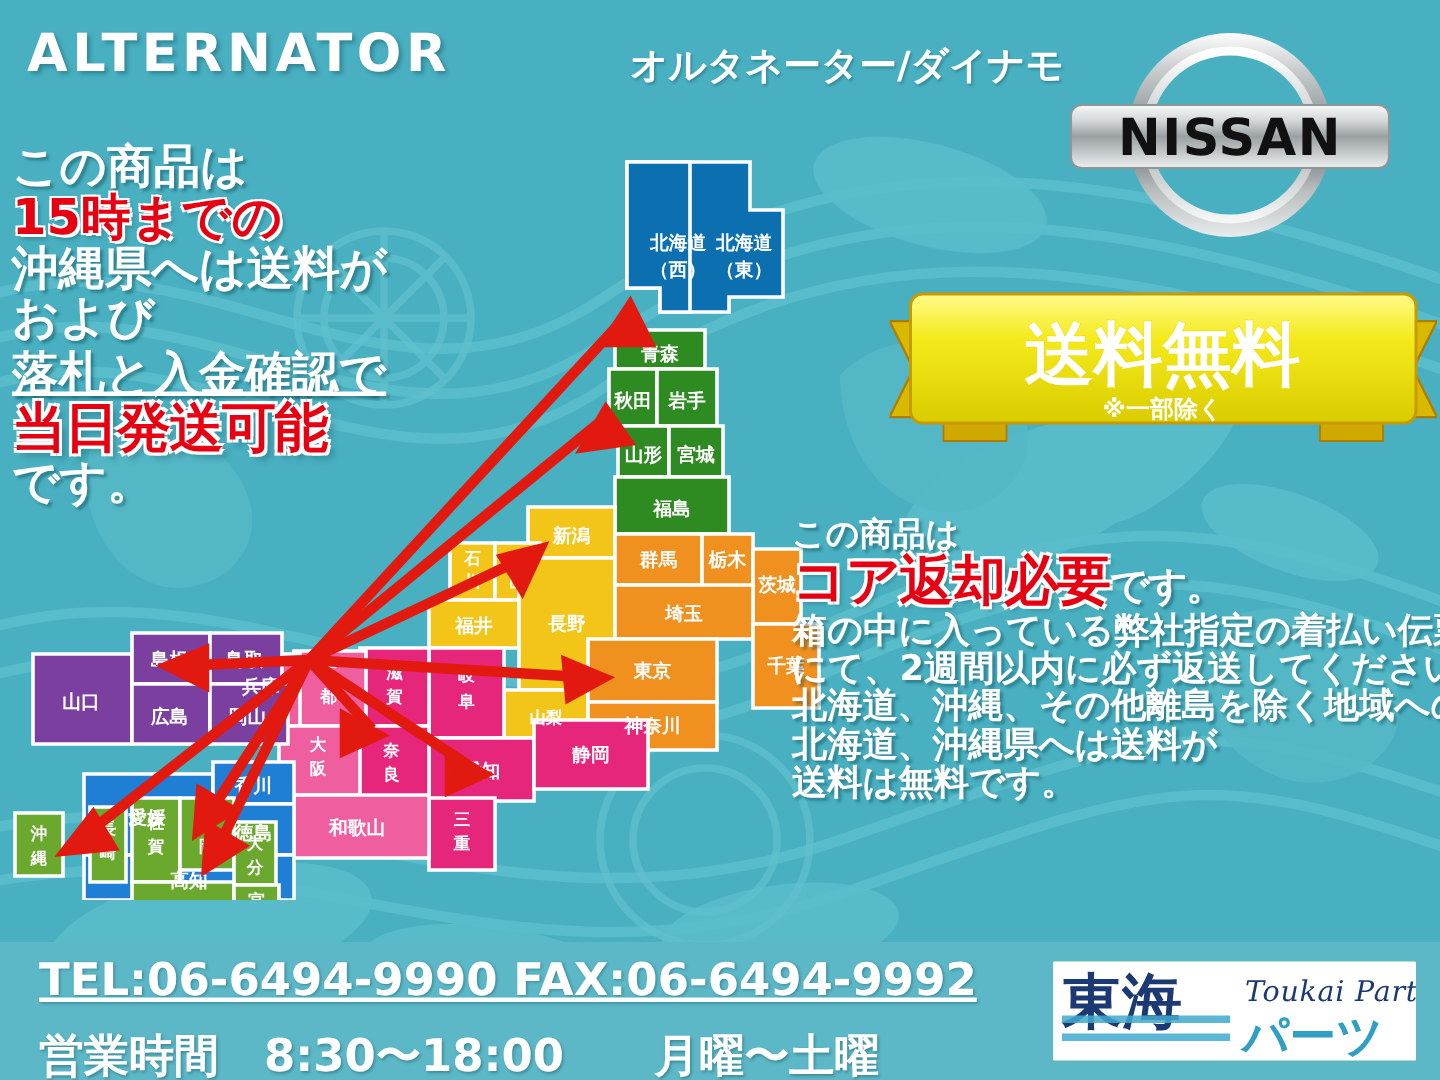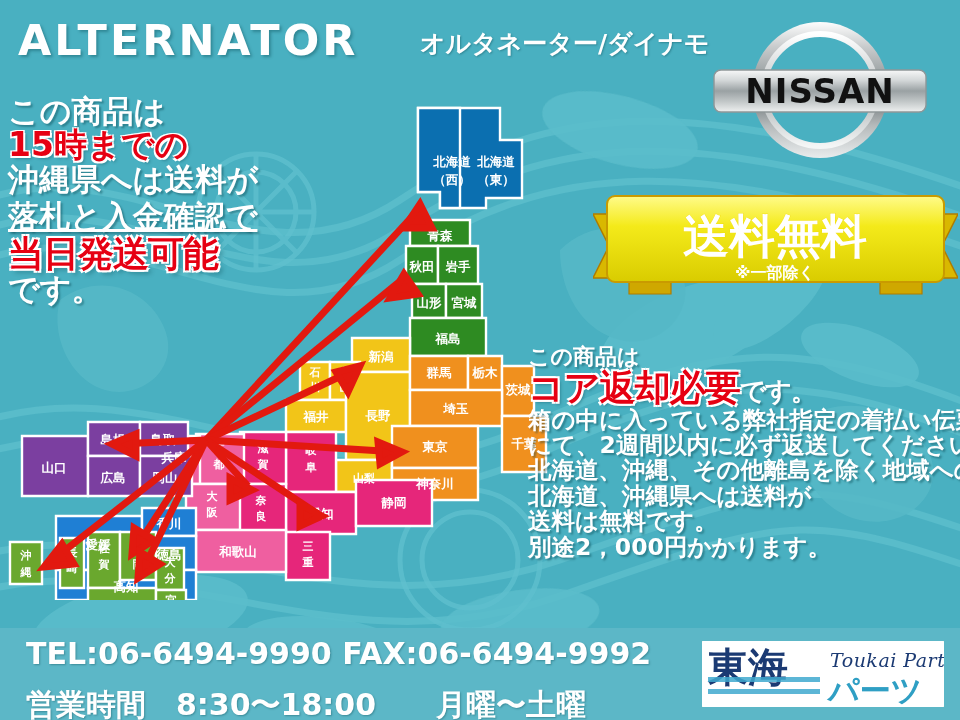--- a/index.html
+++ b/index.html
@@ -10,21 +10,21 @@
   }
   #stage{position:relative;width:960px;height:720px;overflow:hidden;background:#49b0c1;}
 
   
   .bgart{position:absolute;inset:0;pointer-events:none;}
   .bgart svg{width:100%;height:100%;display:block;}
 
   
   .title-main{
     position:absolute;left:18px;top:19px;
-    font-size:43px;font-weight:bold;color:#ffffff;
+    font-size:35px;font-weight:bold;color:#ffffff;
     letter-spacing:3px;line-height:1;
     text-shadow:2px 2px 3px rgba(0,60,70,.35);
     font-family:"DejaVu Sans","Liberation Sans",sans-serif;
   }
   .title-sub{
     position:absolute;left:420px;top:31px;
     font-size:25px;font-weight:bold;color:#ffffff;
     letter-spacing:0px;line-height:1;
     text-shadow:1px 1px 2px rgba(0,60,70,.35);
   }
@@ -63,21 +63,21 @@
         text-shadow:2px 2px 0 #fff,-2px -2px 0 #fff,2px -2px 0 #fff,-2px 2px 0 #fff,3px 3px 3px rgba(0,60,70,.35) !important;}
   .rc-2 .tail{font-size:26px;color:#ffffff !important;
         text-shadow:2px 2px 2px rgba(0,60,70,.40) !important;}
   .rc-body{font-size:23.5px;line-height:1.22;}
 
   
   .bottombar{position:absolute;left:0;top:628px;width:960px;height:92px;background:#5cb7c7;}
   .contact{position:absolute;left:26px;top:636px;}
   .contact div{font-weight:bold;color:#ffffff;line-height:1.18;white-space:nowrap;
                text-shadow:1px 1px 2px rgba(0,60,70,.35);}
-  .ct-1{font-size:30px;letter-spacing:0px;}
+  .ct-1{font-size:30px;letter-spacing:0px;text-decoration:underline;}
   .ct-2{font-size:30px;margin-top:16px;}
   .toukai{position:absolute;left:702px;top:641px;width:242px;height:66px;background:#fef9c3;
           border-radius:1px;overflow:hidden;}
 
   
   .map{position:absolute;left:0;top:80px;width:560px;height:520px;}
   .map svg{display:block;}
   .pref{font-size:11px;font-weight:bold;fill:#ffffff;text-anchor:middle;
         font-family:"DejaVu Sans","Liberation Sans",sans-serif;}
   .pref-lg{font-size:12.5px;}
@@ -158,20 +158,21 @@
       <rect x="14" y="54" width="212" height="42" rx="7" fill="url(#barg)"></rect>
       <rect x="14" y="54" width="212" height="42" rx="7" fill="none" stroke="#8e9698" stroke-width="1.4"></rect>
       <text x="120" y="87" text-anchor="middle" font-family="'DejaVu Sans','Liberation Sans',sans-serif" font-size="34" font-weight="bold" fill="#111111" letter-spacing="1">NISSAN</text>
     </svg>
   </div>
 
   <div class="leftcopy">
     <div class="lc-1">この商品は</div>
     <div class="lc-2">15時までの</div>
     <div class="lc-3">沖縄県へは送料が</div>
+    <div class="lc-4">および</div>
     <div class="lc-5">落札と入金確認で</div>
     <div class="lc-6">当日発送可能</div>
     <div class="lc-7">です。</div>
   </div>
 
   <div class="map">
     <svg viewBox="0 0 560 520" width="560" height="520">
       <g stroke="#ffffff" stroke-width="2.4">
 
         <g fill="#0b6fb0">
@@ -397,21 +398,20 @@
   </div>
 
   <div class="rightcopy">
     <div class="rc-1">この商品は</div>
     <div class="rc-2"><span>コア返却必要</span><span class="tail">です。</span></div>
     <div class="rc-body">箱の中に入っている弊社指定の着払い伝票</div>
     <div class="rc-body">にて、2週間以内に必ず返送してください。</div>
     <div class="rc-body">北海道、沖縄、その他離島を除く地域への</div>
     <div class="rc-body">北海道、沖縄県へは送料が</div>
     <div class="rc-body">送料は無料です。</div>
-    <div class="rc-body">別途2，000円かかります。</div>
   </div>
 
   <div class="bottombar"></div>
   <div class="contact">
     <div class="ct-1">TEL:06-6494-9990  FAX:06-6494-9992</div>
     <div class="ct-2">営業時間　8:30〜18:00　　月曜〜土曜</div>
   </div>
 
   <div class="toukai">
     <svg viewBox="0 0 242 66">

